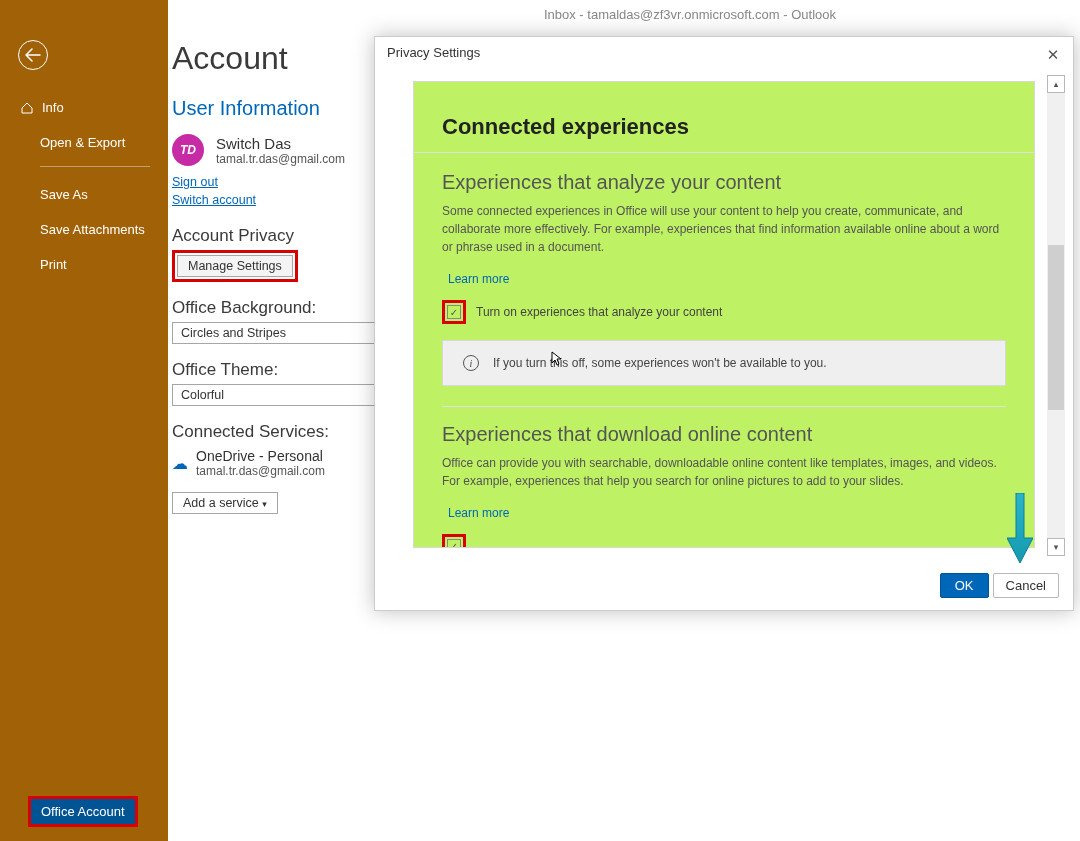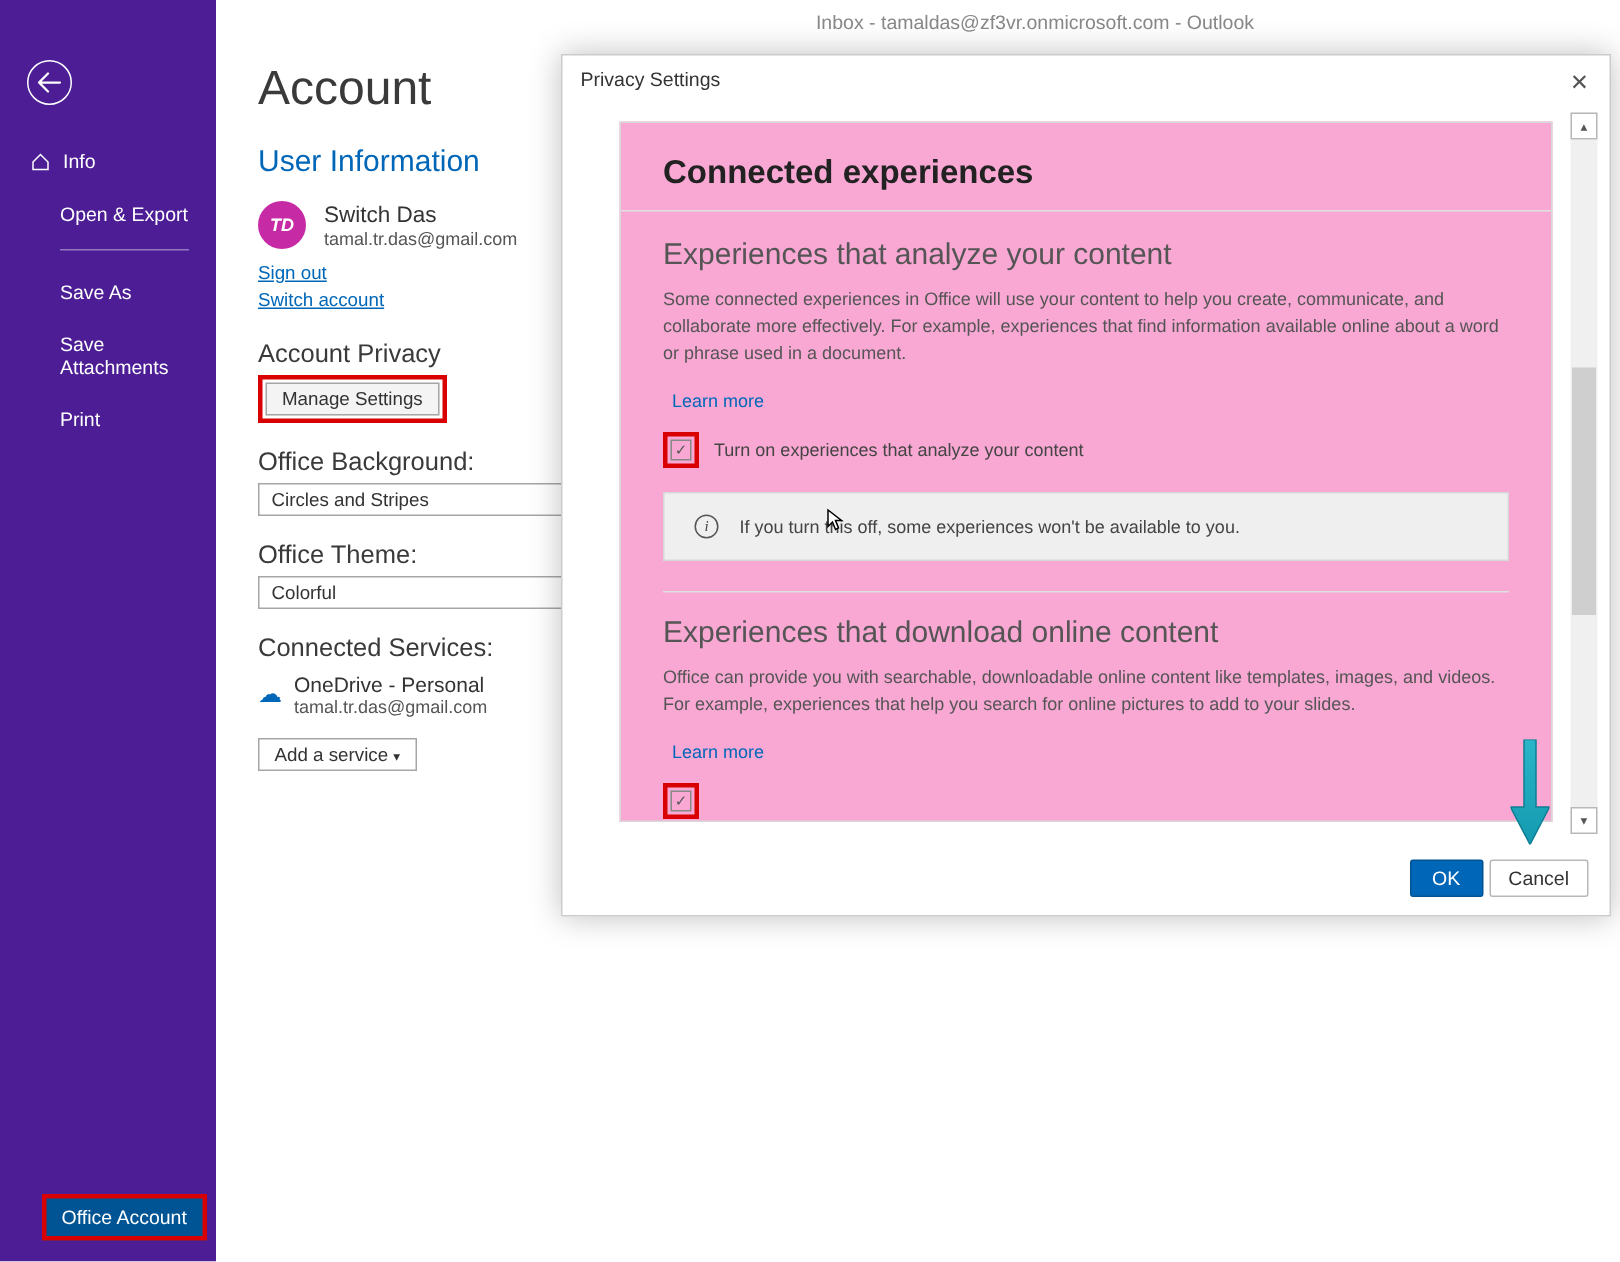--- a/index.html
+++ b/index.html
@@ -11,22 +11,22 @@
     position:relative;
     background:#fff;
     color:#333;
   }
   .window-title {
     position:absolute; top:0; left:0; right:0; height:30px;
     text-align:center; color:#888; font-size:13px;
     line-height:30px; padding-left:300px;
   }
   .sidebar {
-    position:absolute; left:0; top:0; bottom:0; width:144px;
-    background:#4c1d95; color:#fff;
+    position:absolute; left:0; top:0; bottom:0; width:168px;
+    background:#a16207; color:#fff;
   }
   .back-circle {
     width:30px; height:30px; border-radius:50%;
     border:1.5px solid #fff; margin:40px 0 20px 18px;
     display:flex; align-items:center; justify-content:center;
     color:#fff; font-size:16px;
   }
   .side-item {
     padding:10px 0 10px 20px; font-size:13px; color:#fff;
     display:flex; align-items:center; gap:8px;
@@ -92,21 +92,21 @@
     display:flex; align-items:center; justify-content:center; font-size:9px; color:#555;
   }
   .scroll-arrow.top { top:0; }
   .scroll-arrow.bot { bottom:0; }
   .scroll-thumb {
     position:absolute; left:1px; width:16px; top:170px; height:165px;
     background:#cfcfcf;
   }
   .dlg-card {
     position:absolute; left:30px; right:30px; top:8px; bottom:10px;
-    border:1px solid #d8d8d8; background:#f9a8d4; padding:20px 28px 10px 28px;
+    border:1px solid #d8d8d8; background:#bef264; padding:32px 28px 10px 28px;
     overflow:hidden;
   }
   .dlg-h1 { font-size:22px; font-weight:600; color:#222; margin-bottom:12px;}
   .card-sep { border-top:1px solid #e0e0e0; margin:6px -28px 18px -28px;}
   .dlg-h2 { font-size:20px; font-weight:400; color:#555; margin-bottom:8px;}
   .dlg-p { font-size:12px; color:#555; line-height:1.5; margin-bottom:8px;}
   .learn { color:#0067b8; font-size:12px; margin:8px 0 14px 6px; display:inline-block;}
   .chk-row { display:flex; align-items:center; gap:10px; font-size:12px; color:#444; margin-bottom:16px;}
   .chk-box {
     border:3px solid #d80000; padding:2px; display:inline-flex;

